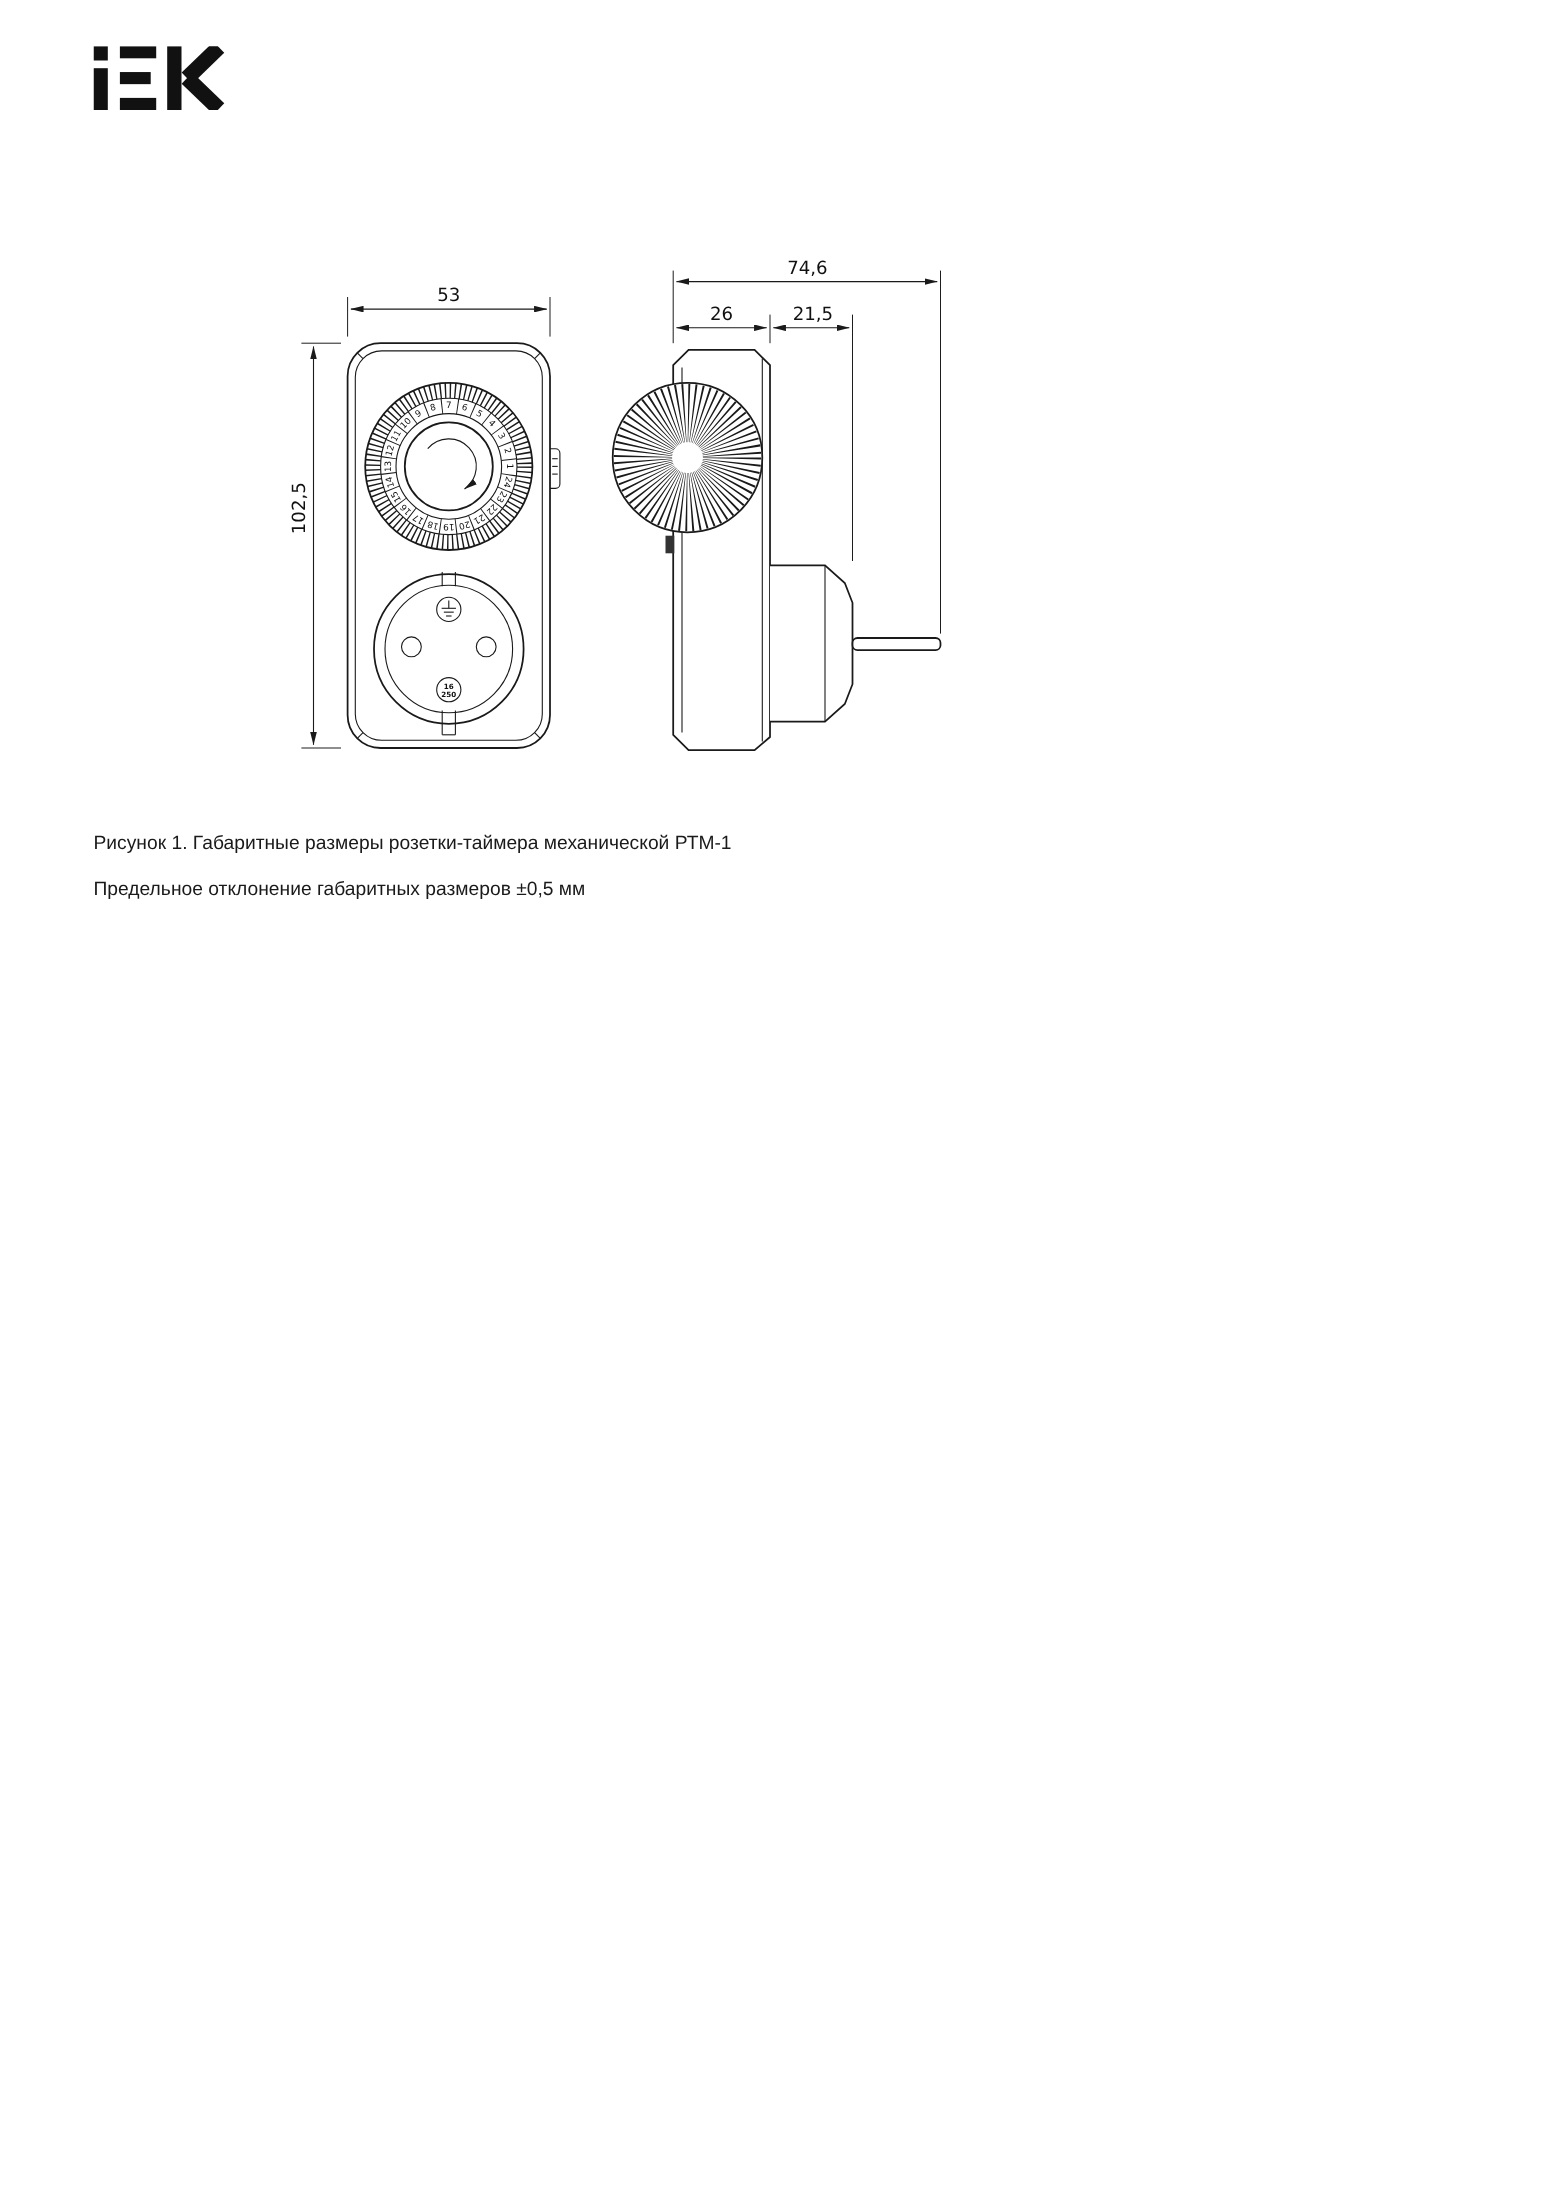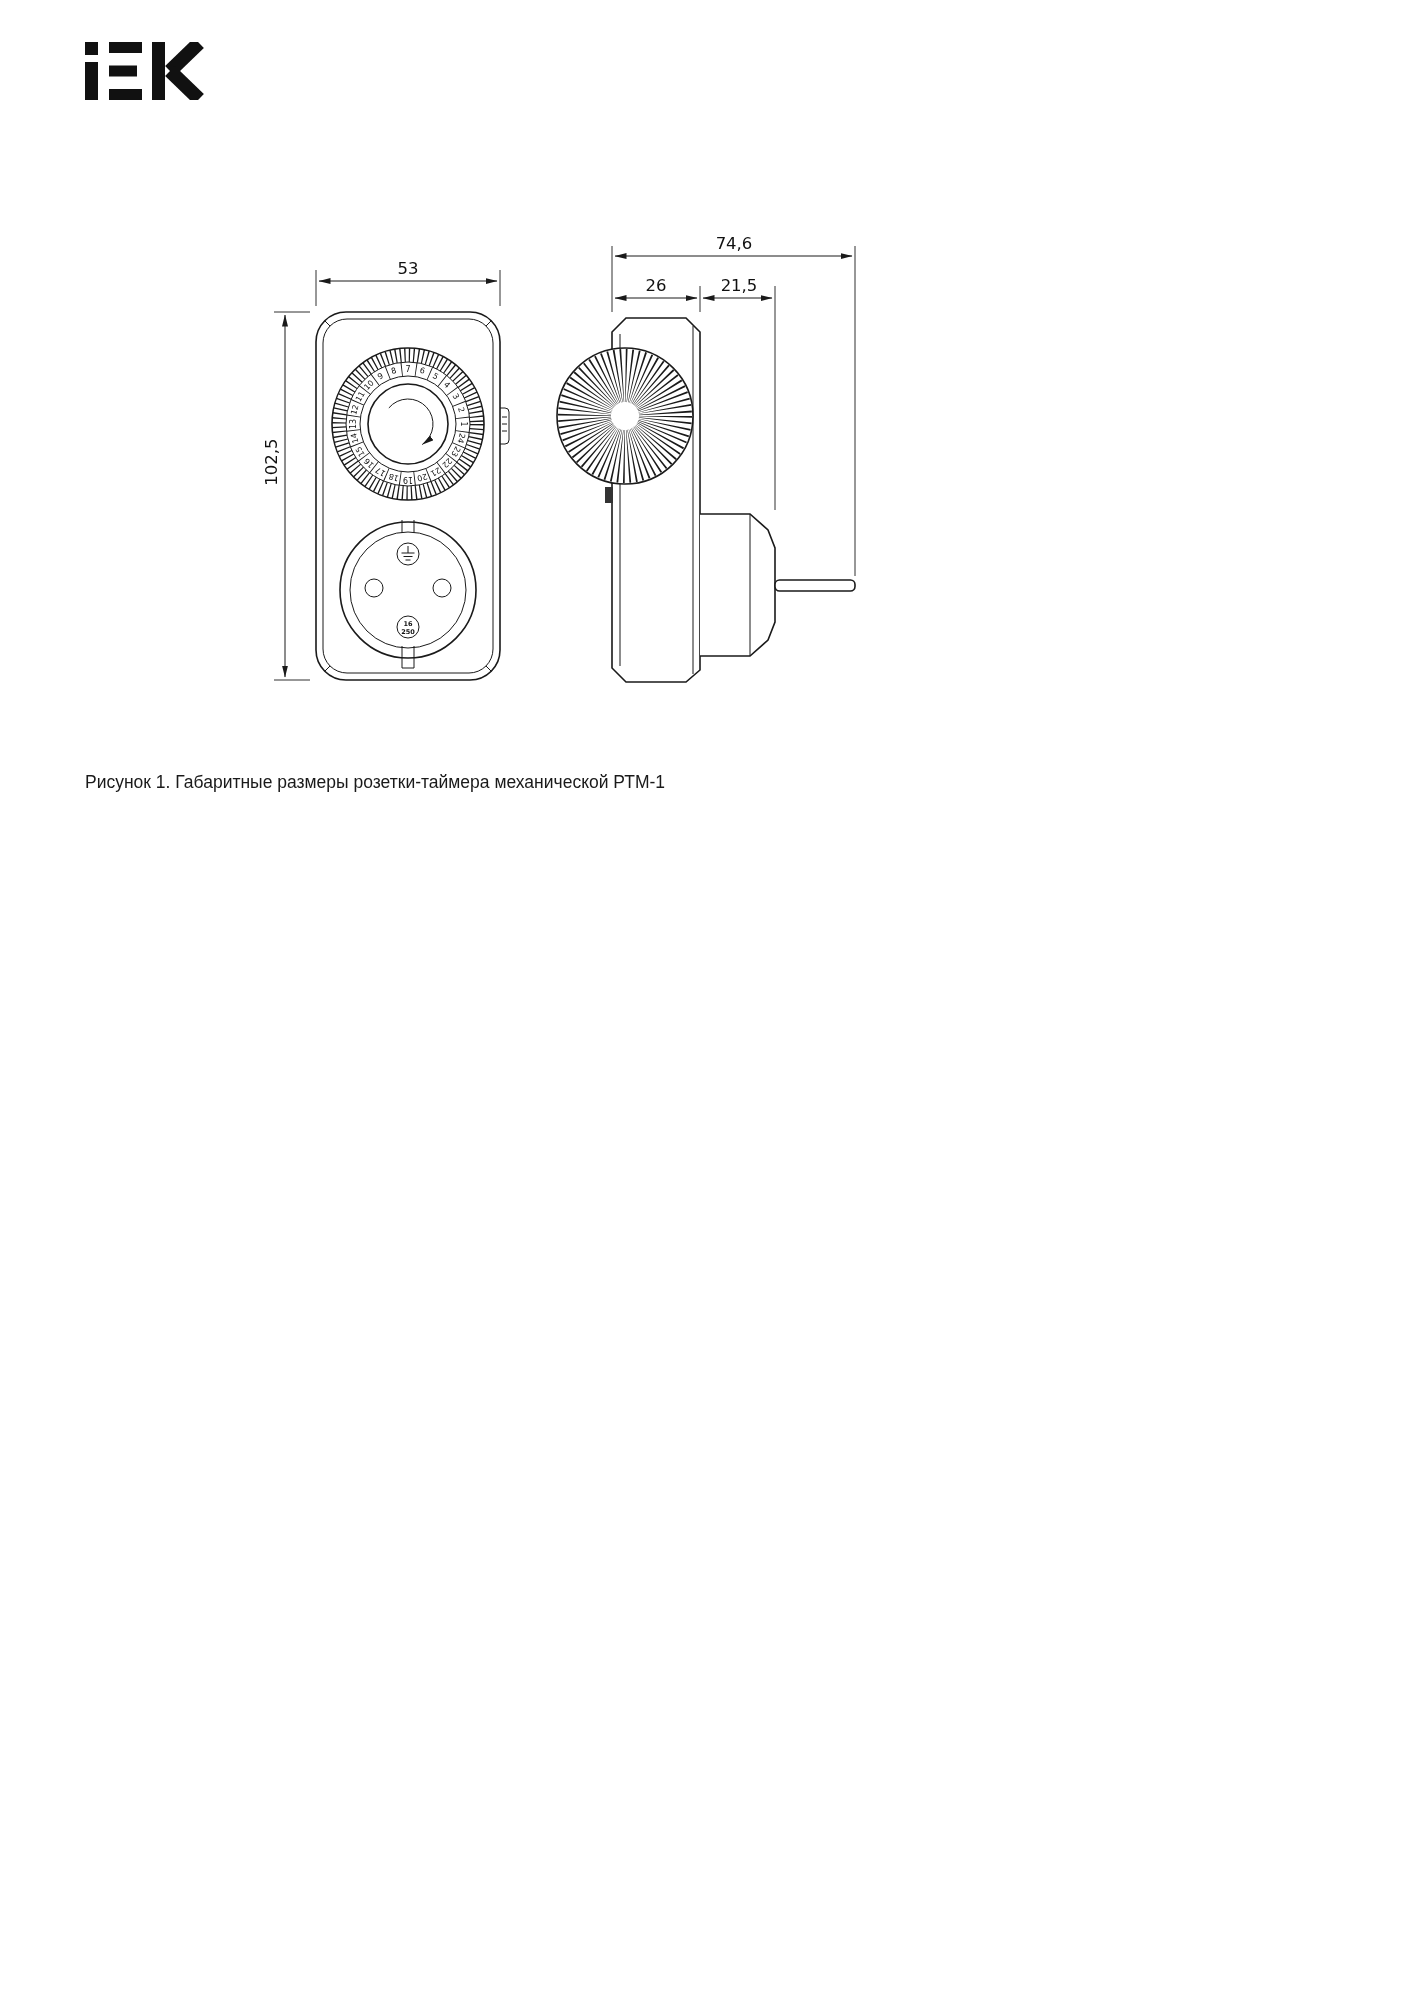--- a/index.html
+++ b/index.html
@@ -10,21 +10,21 @@
   .outline{fill:none;stroke:#1a1a1a;stroke-width:1.6px;}
   .outlinef{fill:#ffffff;stroke:#1a1a1a;stroke-width:1.6px;}
   .thin{fill:none;stroke:#1a1a1a;stroke-width:1px;}
   .ticks{fill:none;stroke:#1a1a1a;}
   .ext{stroke:#1a1a1a;stroke-width:0.9px;}
   .dim{stroke:#1a1a1a;stroke-width:1px;fill:none;}
   .dimtext{font-family:"DejaVu Sans",sans-serif;font-size:16.5px;fill:#111;text-anchor:middle;}
   .dial-num{font-family:"DejaVu Sans",sans-serif;font-size:8px;fill:#111;text-anchor:middle;dominant-baseline:middle;}
   .tiny{font-family:"DejaVu Sans",sans-serif;font-size:6.5px;font-weight:bold;fill:#111;text-anchor:middle;}
   #caption{position:absolute;left:85px;top:756px;font-size:17.5px;color:#1a1a1a;}
-  #caption p{margin:16px 0 21px 0;line-height:21px;}
+  #caption p{margin:0 0 21px 0;line-height:21px;}
 </style>
 </head>
 <body>
 
 <div id="page">
 
   <svg id="logo" width="120" height="58" viewBox="0 0 120 58" aria-hidden="false">
     <title>iEK</title>
     <g fill="#111">
       <rect x="0" y="0" width="13" height="13"></rect>
@@ -196,15 +196,16 @@
       <g>
         <path class="outlinef" d="M700,514 L750,514 L768,530 L775,548 L775,622 L768,640 L750,656 L700,656"></path>
         <line class="thin" x1="750" y1="514" x2="750" y2="656"></line>
         <rect class="outlinef" x="775" y="580" width="80" height="11" rx="4.5"></rect>
       </g>
     </g>
   </svg>
 
   <div id="caption">
     <p>Рисунок 1. Габаритные размеры розетки-таймера механической РТМ-1</p>
+    <p>Предельное отклонение габаритных размеров ±0,5 мм</p>
   </div>
 
 </div>
 
 </body></html>

